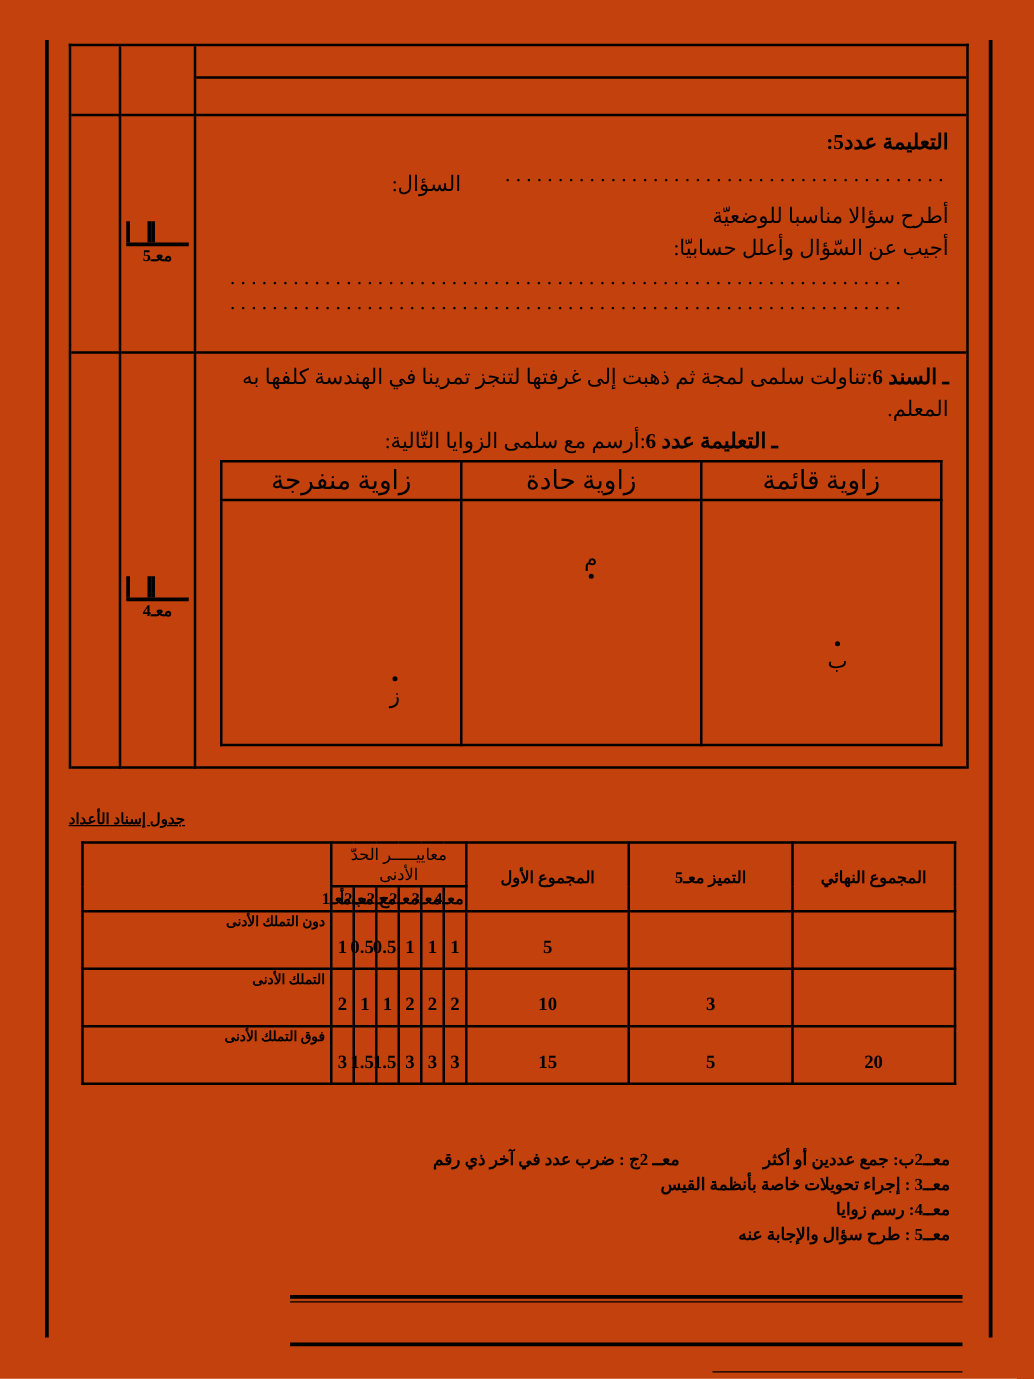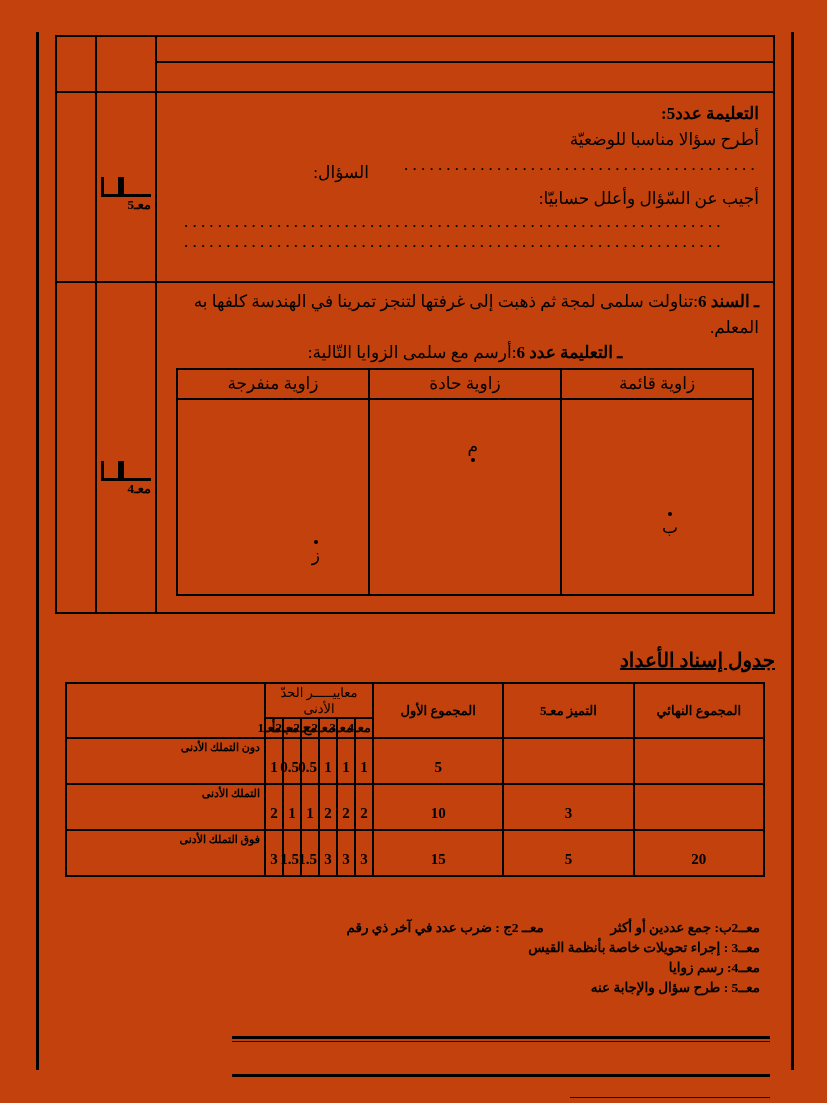--- a/index.html
+++ b/index.html
@@ -144,20 +144,21 @@
     flex: 1 1 0;
     border-left: 3px solid #000;
     box-sizing: border-box;
     display: block;
   }
   .stamp-cells > span:first-child { border-left: none; }
   .stamp-cells > span.edge-r { border-right: 3px solid #000; }
   .stamp-label {
     font-size: 13px;
     font-weight: bold;
+    text-align: center;
     direction: rtl;
     line-height: 1.15;
     padding-top: 1px;
   }
 
   
   .angles-wrap {
     padding: 2px 0 6px 0;
     display: flex;
     justify-content: center;
@@ -168,21 +169,21 @@
     table-layout: fixed;
     direction: rtl;
   }
   table.angles th,
   table.angles td {
     border: 2.5px solid #000;
     box-sizing: border-box;
   }
   table.angles th {
     font-weight: normal;
-    font-size: 17px;
+    font-size: 21px;
     text-align: center;
     height: 30px;
     padding: 2px 0;
   }
   table.angles td {
     height: 196px;
     position: relative;
     vertical-align: top;
   }
   .pt {
@@ -203,22 +204,22 @@
   .pt.lbl-above .lbl { margin-bottom: 3px; }
 
   
   .marks-section {
     position: absolute;
     left: 55px;
     top: 648px;
     width: 720px;
   }
   .marks-title {
-    text-align: right;
-    font-size: 20px;
+    text-align: left;
+    font-size: 12px;
     font-weight: bold;
     direction: rtl;
     text-decoration: underline;
     margin: 0 0 10px 0;
     letter-spacing: 0.4px;
   }
   table.marks {
     border-collapse: collapse;
     direction: rtl;
     width: 700px;
@@ -313,24 +314,24 @@
 
     <div class="grid-row row-blank-2">
       <div class="cell-main"></div>
       <div class="cell-score"></div>
       <div class="cell-tail"></div>
     </div>
 
     <div class="grid-row row-body-a">
       <div class="cell-main" style="padding:6px 14px 8px 14px;">
         <p class="instr-title">التعليمة عدد5:</p>
-        <p class="line-rtl">أطرح سؤالا مناسبا للوضعيّة</p>
         <p class="line-rtl">
           <span class="dotline-inline" style="width:390px;">..........................................</span><span>السؤال:</span>
         </p>
+        <p class="line-rtl">أطرح سؤالا مناسبا للوضعيّة</p>
         <p class="line-rtl">أجيب عن السّؤال وأعلل حسابيّا:</p>
         <div class="dotline" style="width:575px;">................................................................</div>
         <div class="dotline" style="width:575px;">................................................................</div>
       </div>
       <div class="cell-score" style="height:190px;">
         <div class="score-stamp" style="left:4px; top:84px;">
           <div class="stamp-cells">
             <span></span>
             <span></span>
             <span class="edge-r"></span>

